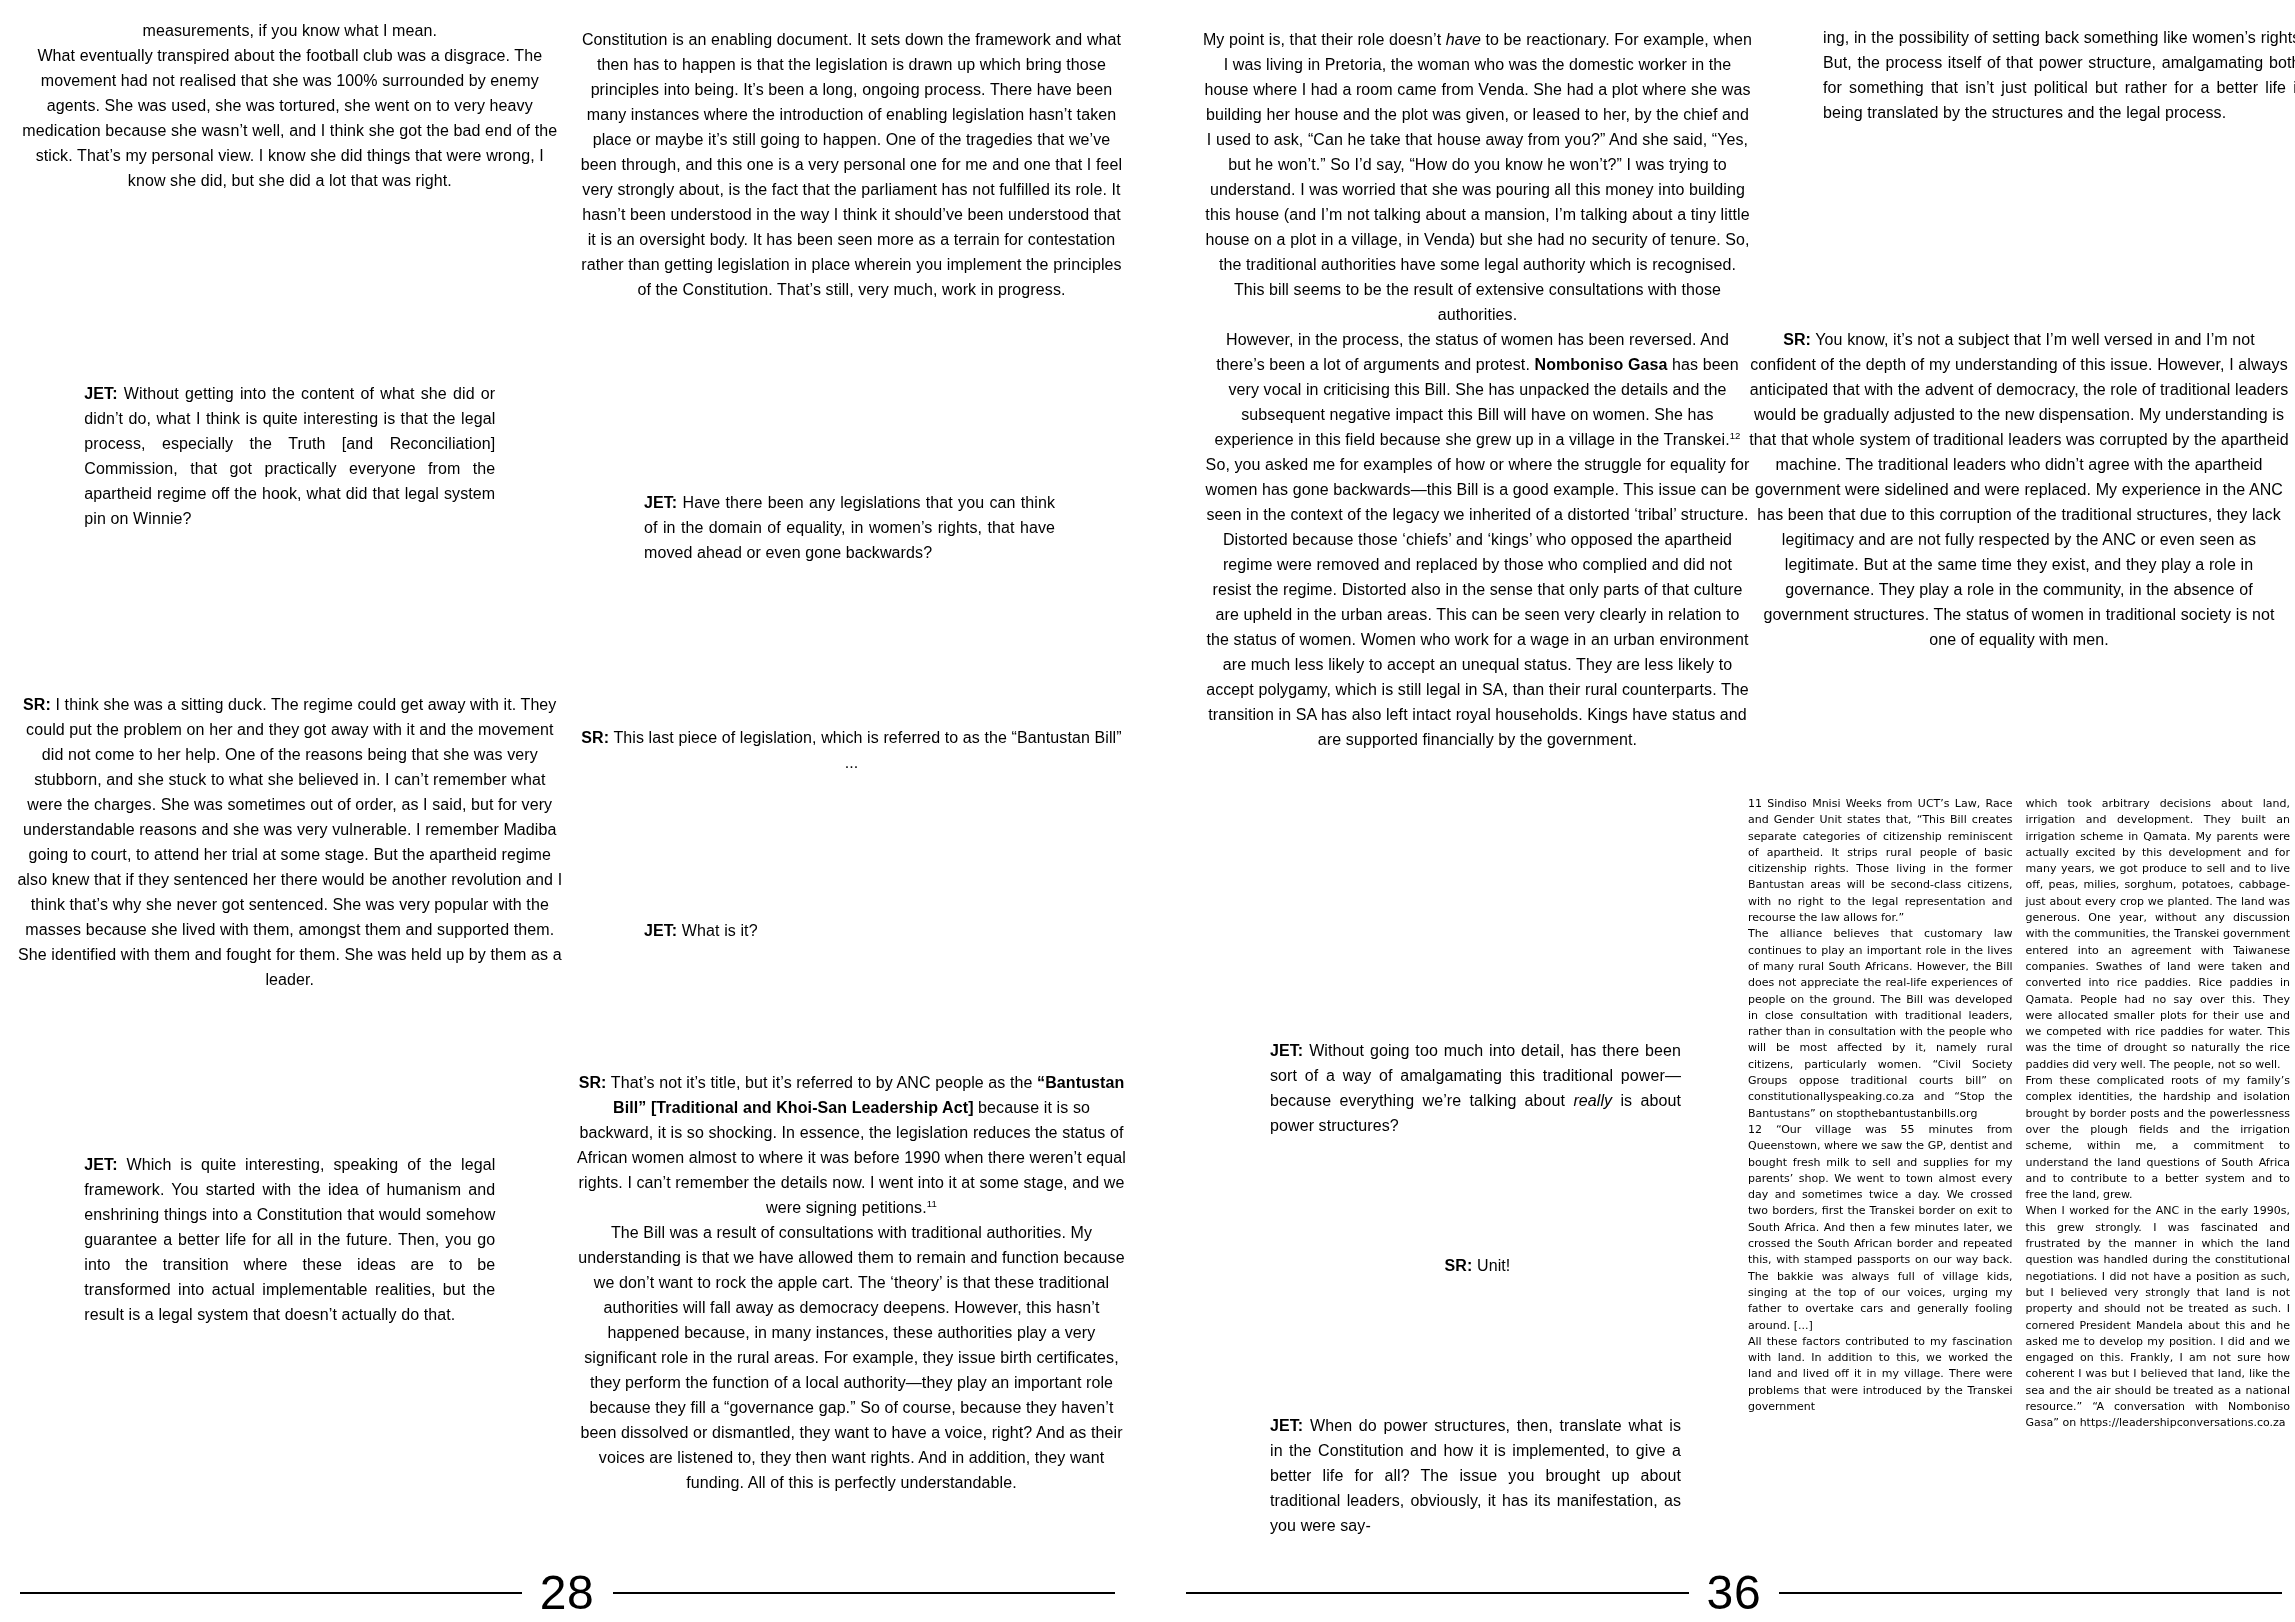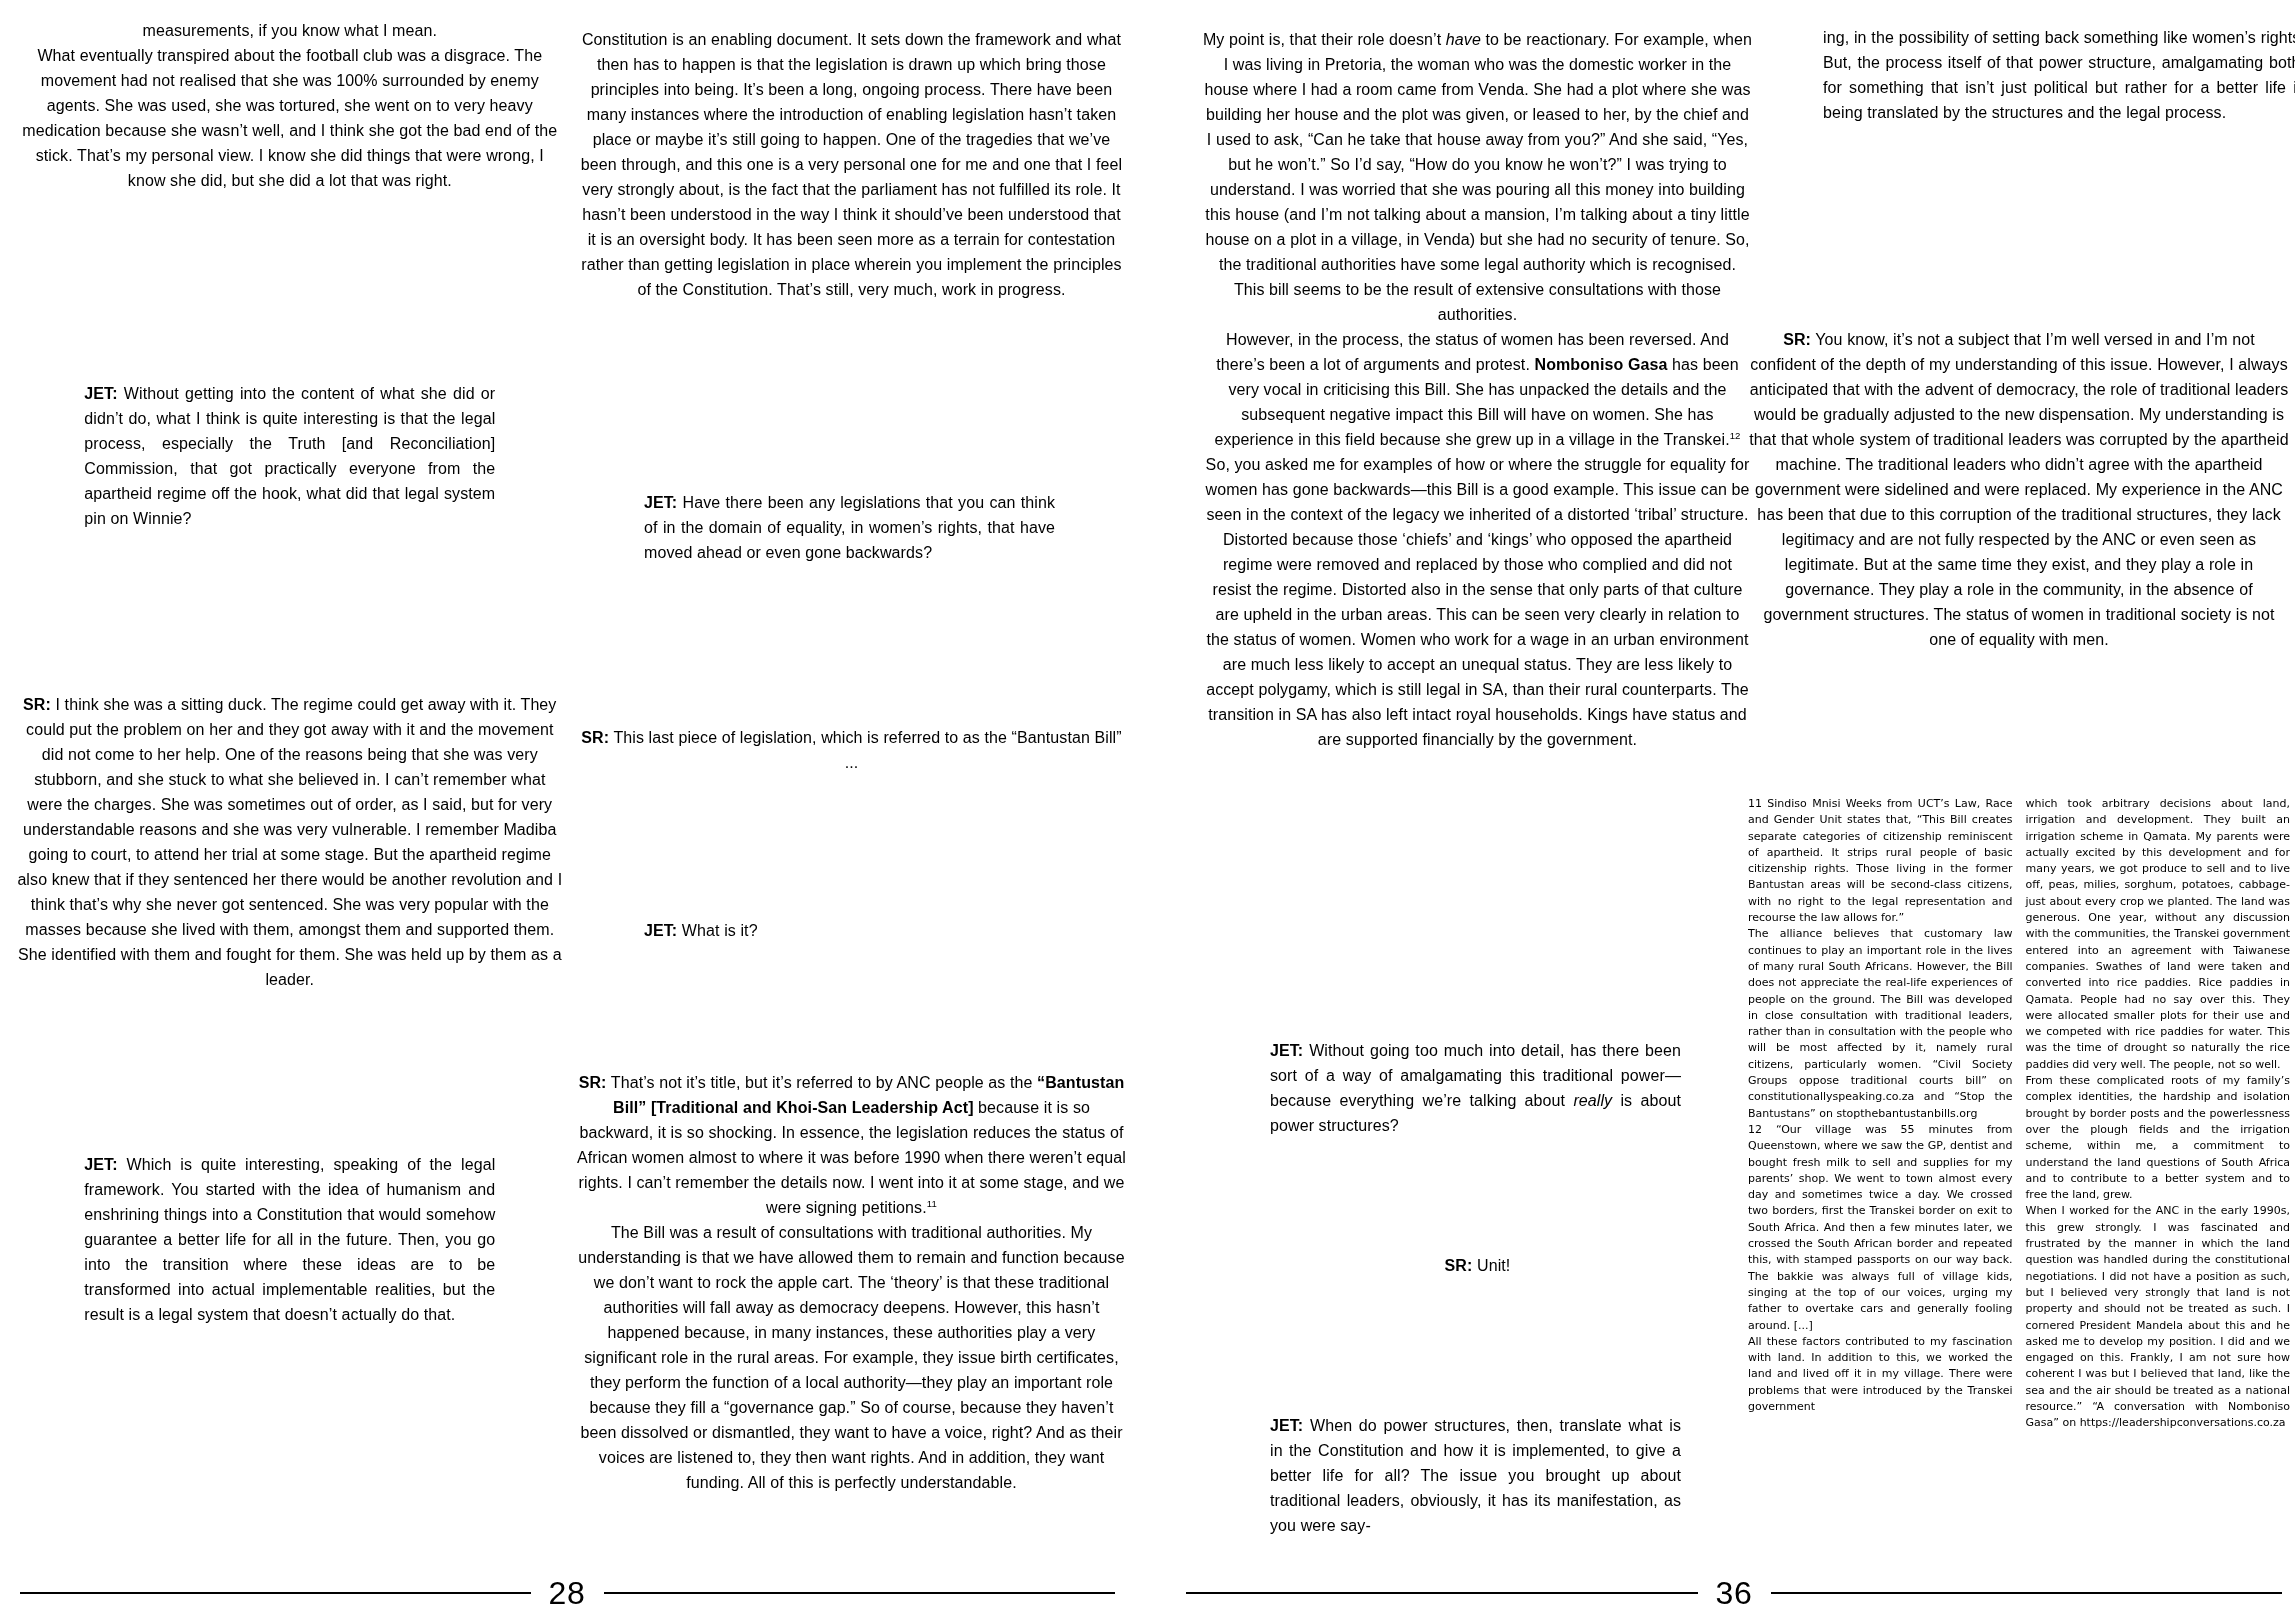--- a/index.html
+++ b/index.html
@@ -16,21 +16,21 @@
   sup{font-size:60%;vertical-align:super;line-height:0;}
   .footnotes{position:absolute;left:0;top:796px;width:542px;height:772px;overflow:hidden;
              display:flex;gap:13px;font-family:"DejaVu Sans",sans-serif;font-size:11px;line-height:16.3px;}
   .fncol{width:265px;text-align:justify;}
   .fncol p{margin:0;}
   .fn-gap{margin-top:17px;}
   .footer{position:absolute;top:1569px;display:flex;align-items:center;gap:18px;}
   .footer-left{left:19.6px;width:1095px;}
   .footer-right{left:1186px;width:1096px;}
   .rule{flex:1;height:0;border-top:2.6px solid #000;}
-  .pagenum{font-size:32px;line-height:48px;font-weight:400;letter-spacing:0.7px;}
+  .pagenum{font-size:48px;line-height:48px;font-weight:400;letter-spacing:0.7px;}
 </style>
 </head>
 <body>
 
 <div class="spread">
 
   <div>
     <div class="col" style="left:16.3px;width:547px;">
       <div class="block centered" style="top:18px;">
         <p><span>measurements, if you know what I mean.</span></p>

